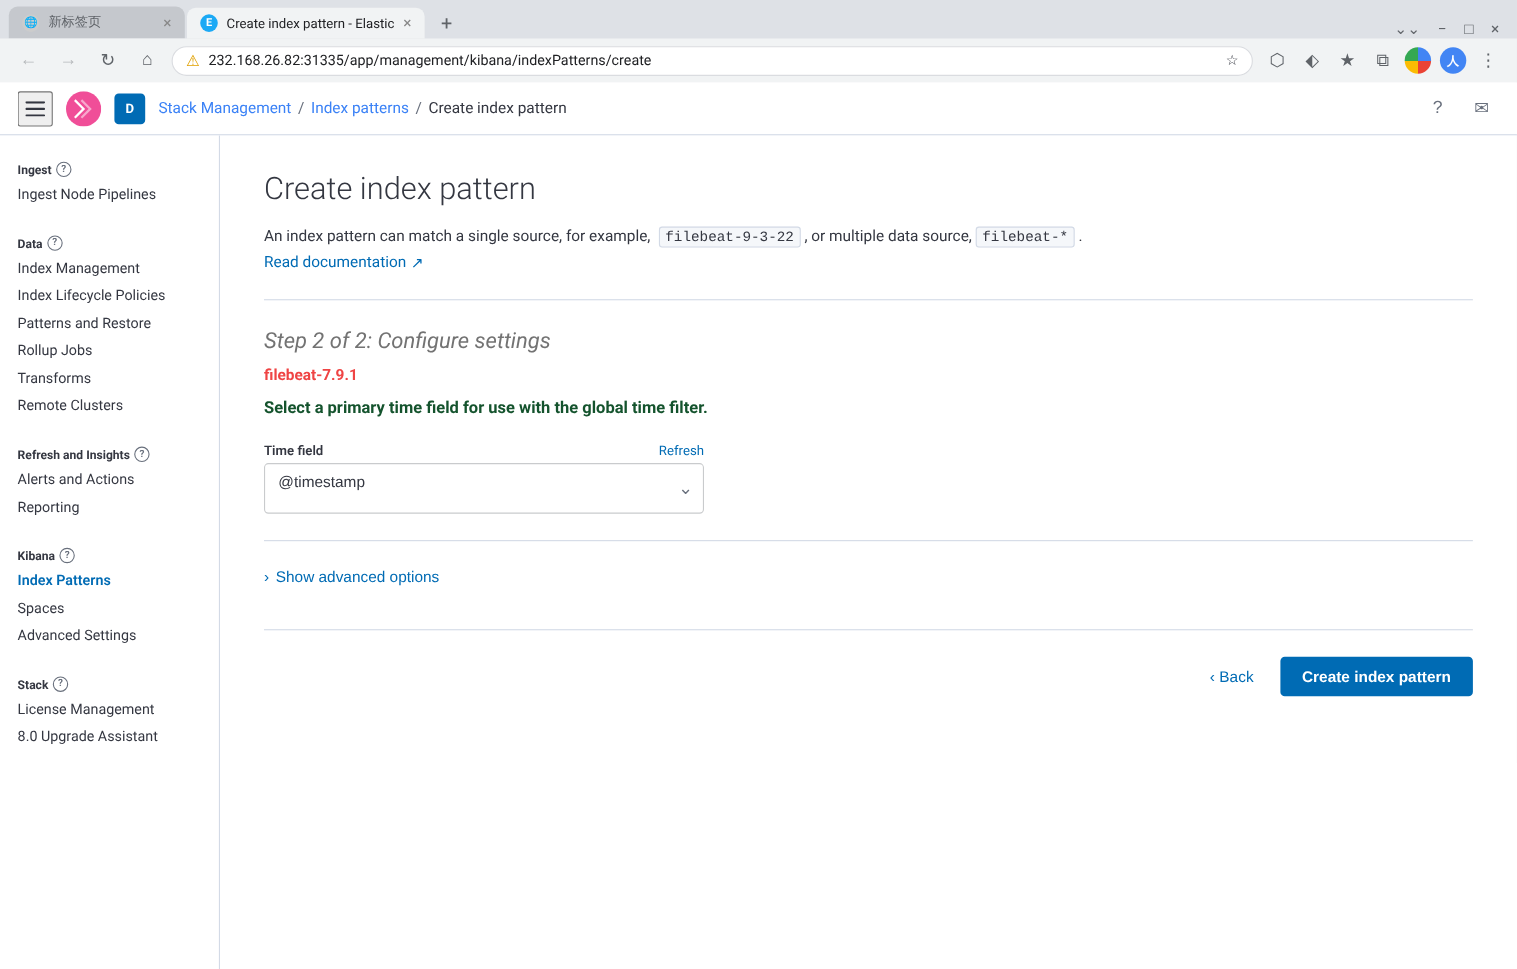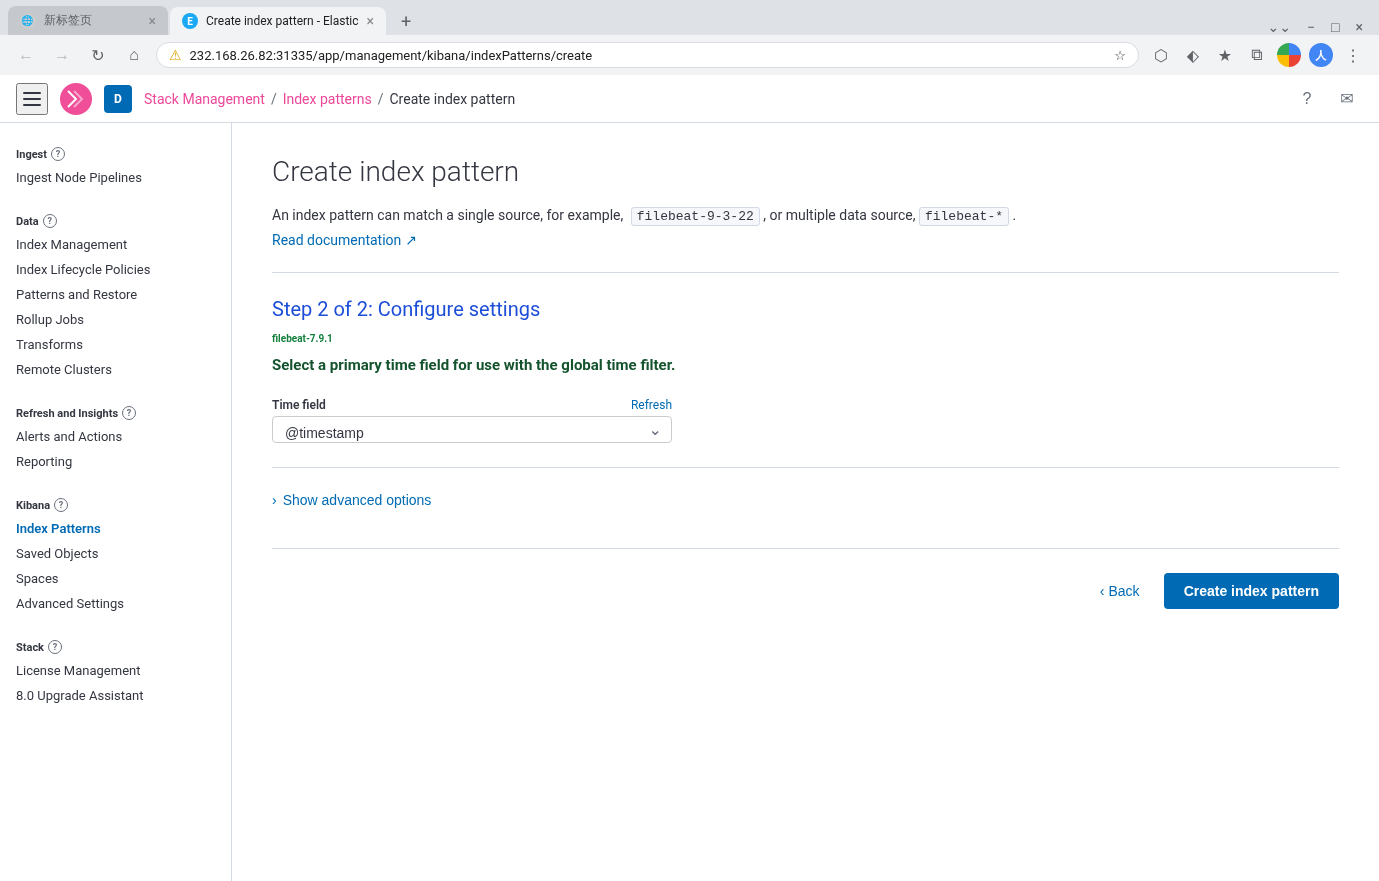--- a/index.html
+++ b/index.html
@@ -21,50 +21,50 @@
     .address-bar { flex: 1; display: flex; align-items: center; background: white; border: 1px solid #dadce0; border-radius: 20px; padding: 4px 12px; gap: 8px; font-size: 13px; }
     .address-bar .lock-icon { color: #e0a000; font-size: 14px; }
     .address-bar .url-text { flex: 1; color: #202124; }
     .toolbar-icons { display: flex; align-items: center; gap: 4px; }
     .toolbar-icon-btn { width: 28px; height: 28px; border-radius: 50%; border: none; background: none; cursor: pointer; display: flex; align-items: center; justify-content: center; color: #5f6368; font-size: 16px; }
     .chrome-icon-circle { width: 24px; height: 24px; border-radius: 50%; background: conic-gradient(#4285F4 0deg 90deg, #EA4335 90deg 180deg, #FBBC04 180deg 270deg, #34A853 270deg 360deg); }
     .profile-circle { width: 24px; height: 24px; border-radius: 50%; background: #4285f4; color: white; display: flex; align-items: center; justify-content: center; font-size: 11px; font-weight: bold; }
     .hamburger-btn { width: 32px; height: 32px; display: flex; align-items: center; justify-content: center; cursor: pointer; color: #343741; }
     .user-avatar { width: 28px; height: 28px; border-radius: 4px; background: #006bb4; color: white; display: flex; align-items: center; justify-content: center; font-size: 12px; font-weight: bold; }
     .breadcrumb { display: flex; align-items: center; gap: 6px; font-size: 14px; color: #69707d; flex: 1; }
-    .breadcrumb a { color: #ec4899; text-decoration: none; cursor: pointer; }
+    .breadcrumb a { color: #3b82f6; text-decoration: none; cursor: pointer; }
     .breadcrumb-sep { color: #69707d; }
     .breadcrumb-current { color: #343741; }
     .header-actions { display: flex; align-items: center; gap: 8px; margin-left: auto; }
     .header-icon-btn { width: 32px; height: 32px; border-radius: 4px; border: none; background: none; cursor: pointer; display: flex; align-items: center; justify-content: center; color: #69707d; font-size: 16px; }
 
     
-    .sidebar { width: 232px; background: white; border-right: 1px solid #d3dae6; padding: 16px 0; overflow-y: auto; flex-shrink: 0; }
+    .sidebar { width: 200px; background: white; border-right: 1px solid #d3dae6; padding: 16px 0; overflow-y: auto; flex-shrink: 0; }
     .sidebar-section-title { padding: 8px 16px 4px 16px; font-size: 11px; font-weight: 700; color: #343741; text-transform: none; display: flex; align-items: center; gap: 4px; }
     .sidebar-section-title .help-icon { width: 14px; height: 14px; border-radius: 50%; border: 1px solid #69707d; display: flex; align-items: center; justify-content: center; font-size: 9px; color: #69707d; cursor: pointer; flex-shrink: 0; }
     .sidebar-item { display: block; padding: 5px 16px; font-size: 13px; color: #343741; text-decoration: none; cursor: pointer; }
     .sidebar-item.active { color: #006bb4; font-weight: 600; }
     .sidebar-divider { height: 16px; }
 
     
     .main-content { flex: 1; padding: 32px 40px; overflow-y: auto; }
     .page-title { font-size: 28px; font-weight: 300; color: #343741; margin-bottom: 16px; }
     .description { font-size: 14px; color: #343741; line-height: 1.6; margin-bottom: 4px; }
     .description code { font-family: 'Courier New', monospace; font-size: 13px; background: #f5f7fa; border: 1px solid #d3dae6; border-radius: 3px; padding: 1px 5px; color: #343741; }
     .description strong { font-weight: 400; }
     .doc-link { color: #006bb4; text-decoration: none; font-size: 14px; display: inline-flex; align-items: center; gap: 4px; }
     .divider { border: none; border-top: 1px solid #d3dae6; margin: 24px 0; }
-    .step-title { font-size: 20px; font-weight: 400; color: #1d4ed8; margin-bottom: 12px; }
-    .pattern-name { font-size: 10px; font-weight: 700; color: #15803d; margin-bottom: 12px; }
+    .step-title { font-size: 20px; font-weight: 400; color: #737373; margin-bottom: 12px; font-style: italic; }
+    .pattern-name { font-size: 14px; font-weight: 700; color: #ef4444; margin-bottom: 12px; }
     .step-description { font-size: 15px; color: #14532d; margin-bottom: 24px; font-weight: bold; }
     .form-group { margin-bottom: 16px; max-width: 400px; }
     .form-label { display: flex; justify-content: space-between; align-items: center; margin-bottom: 4px; font-size: 12px; font-weight: 600; color: #343741; }
     .refresh-link { color: #006bb4; text-decoration: none; font-size: 12px; cursor: pointer; font-weight: 400; }
     .select-wrapper { position: relative; }
-    .select-wrapper select { width: 100%; padding: 8px 32px 1px 12px; border: 1px solid #c9cbcd; border-radius: 4px; font-size: 14px; color: #343741; background: white; appearance: none; cursor: pointer; }
+    .select-wrapper select { width: 100%; padding: 8px 32px 20px 12px; border: 1px solid #c9cbcd; border-radius: 4px; font-size: 14px; color: #343741; background: white; appearance: none; cursor: pointer; }
     .select-arrow { position: absolute; right: 10px; top: 50%; transform: translateY(-50%); color: #69707d; pointer-events: none; font-size: 16px; }
 
     .advanced-options { margin-top: 24px; }
     .advanced-toggle { display: flex; align-items: center; gap: 6px; color: #006bb4; cursor: pointer; font-size: 14px; background: none; border: none; padding: 0; }
     .chevron-icon { font-size: 14px; }
 
     .action-buttons { display: flex; align-items: center; justify-content: flex-end; gap: 12px; margin-top: 40px; padding-top: 24px; border-top: 1px solid #d3dae6; }
     .btn-back { background: none; border: none; color: #006bb4; cursor: pointer; font-size: 14px; display: flex; align-items: center; gap: 4px; padding: 8px 12px; }
     .btn-primary { background: #006bb4; color: white; border: none; border-radius: 4px; padding: 10px 20px; font-size: 14px; font-weight: 600; cursor: pointer; }
 
@@ -187,21 +187,20 @@
         <a class="sidebar-item">Alerts and Actions</a>
         <a class="sidebar-item">Reporting</a>
 
         <div class="sidebar-divider"></div>
 
         <div class="sidebar-section-title">
           <span>Kibana</span>
           <div class="help-icon">?</div>
         </div>
         <a class="sidebar-item active">Index Patterns</a>
-        <a class="sidebar-item">Saved Objects</a>
         <a class="sidebar-item">Spaces</a>
         <a class="sidebar-item">Advanced Settings</a>
 
         <div class="sidebar-divider"></div>
 
         <div class="sidebar-section-title">
           <span>Stack</span>
           <div class="help-icon">?</div>
         </div>
         <a class="sidebar-item">License Management</a>

